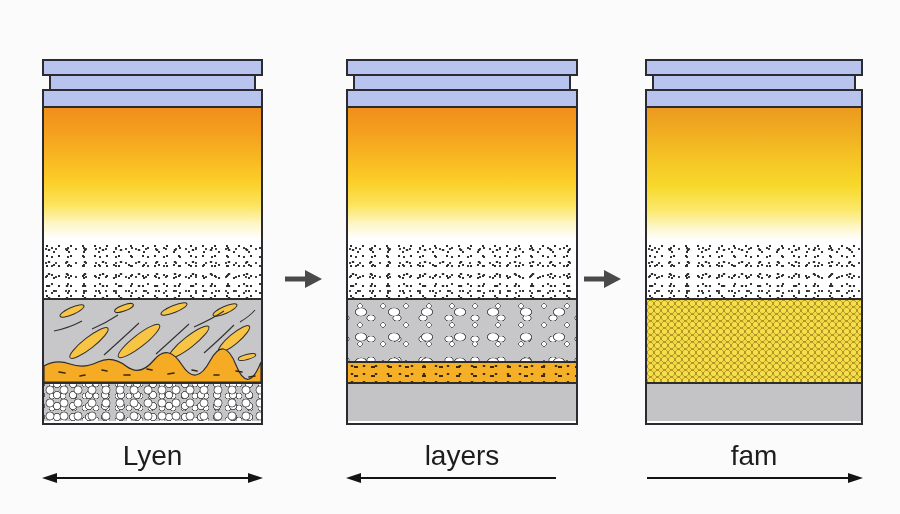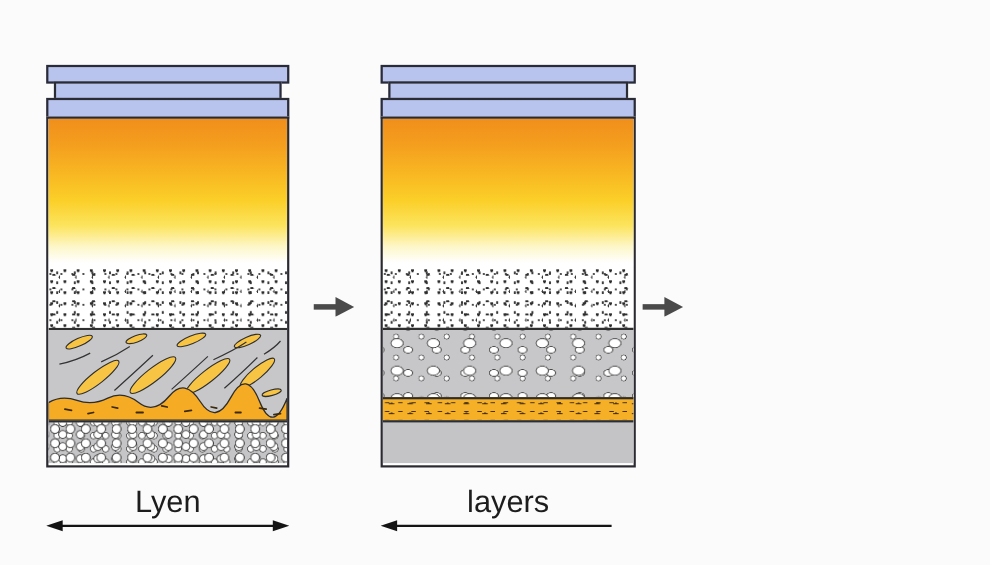--- a/index.html
+++ b/index.html
@@ -199,14 +199,30 @@
       <line x1="12" y1="8" x2="210" y2="8"></line>
       <polygon points="0,8 15,3 15,13"></polygon>
     </svg>
   </section>
 
   <svg class="step-arrow" style="left:584px;top:270px" width="37" height="18" viewBox="0 0 37 18">
     <rect x="0" y="6.5" width="21" height="5"></rect>
     <polygon points="20,0 37,9 20,18"></polygon>
   </svg>
 
+  <section class="stage" style="left:645px;width:218px">
+    <div class="lid-band lid-a"></div>
+    <div class="lid-band lid-b"></div>
+    <div class="lid-band lid-c"></div>
+    <div class="jar-body">
+      <div class="layer liquid lighter"></div>
+      <div class="layer speckle"></div>
+      <div class="layer cells"></div>
+      <div class="layer plain-gray"></div>
+    </div>
+    <div class="stage-label">fam</div>
+    <svg class="dim-arrow" width="218" height="16" viewBox="0 0 218 16">
+      <line x1="2" y1="8" x2="206" y2="8"></line>
+      <polygon points="218,8 203,3 203,13"></polygon>
+    </svg>
+  </section>
 
 </div>
 
 </body></html>

